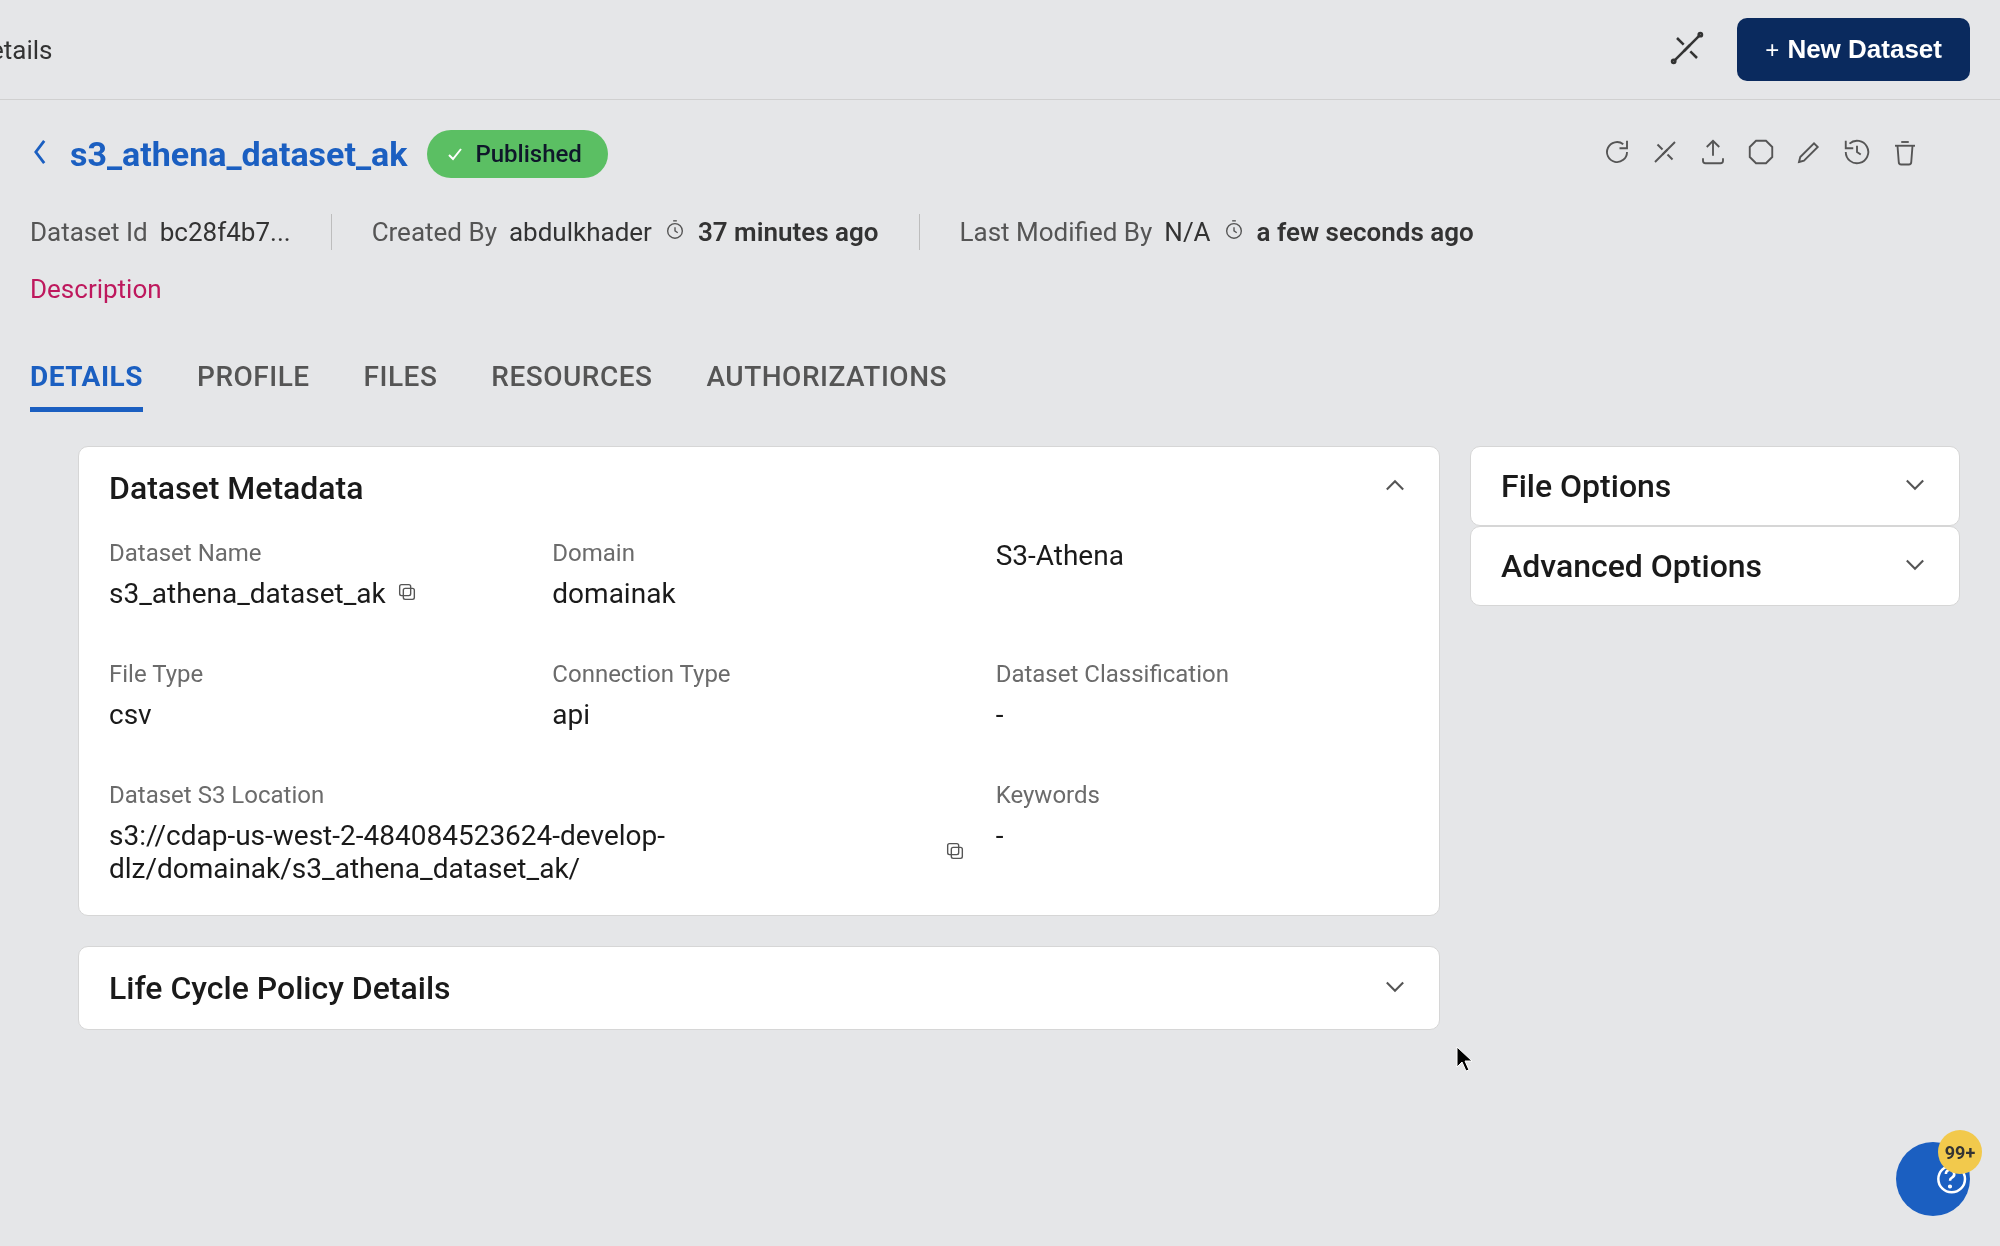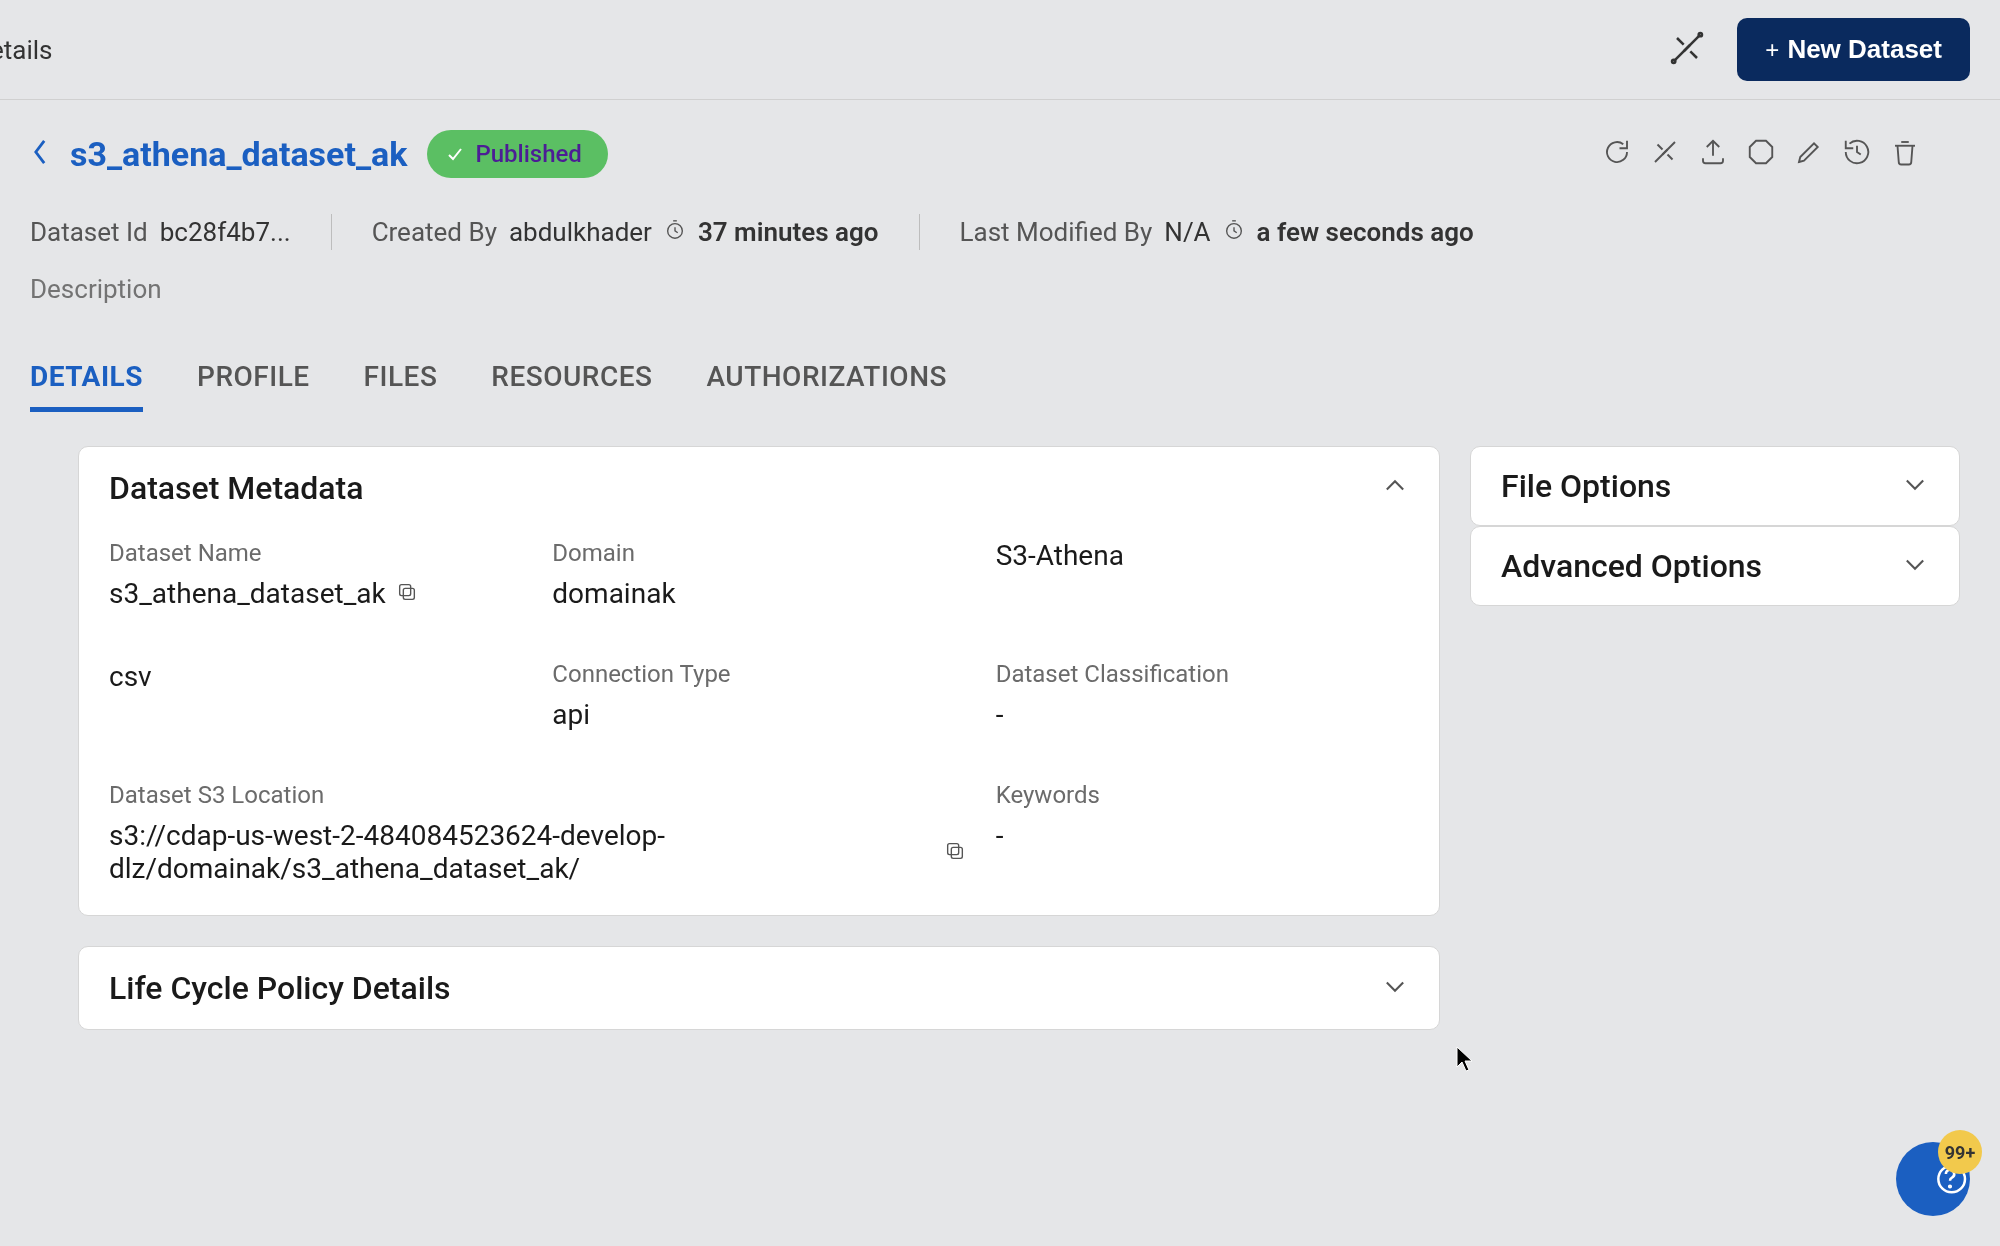--- a/index.html
+++ b/index.html
@@ -61,21 +61,21 @@
     gap: 20px;
   }
   .back-chevron svg { width: 20px; height: 28px; stroke: #1b5fc1; stroke-width: 2; fill: none; }
   .dataset-title {
     color: #1b5fc1;
     font-size: 34px;
     font-weight: 700;
   }
   .status-pill {
     background: #5bbf63;
-    color: #4c1d95;
+    color: #0f172a;
     border-radius: 999px;
     padding: 10px 26px 10px 18px;
     font-size: 24px;
     font-weight: 500;
     display: flex;
     align-items: center;
     gap: 10px;
   }
   .status-pill svg { width: 20px; height: 20px; stroke: #fff; stroke-width: 2; fill: none; }
 
@@ -108,21 +108,21 @@
     width: 1px;
     height: 36px;
     background: #bdbdbd;
   }
   .clock-icon svg { width: 22px; height: 22px; stroke: #555; stroke-width: 1.5; fill: none; }
   .meta-time { font-weight: 600; }
 
   .description-row {
     margin-top: 24px;
     font-size: 26px;
-    color: #737373;
+    color: #be185d;
   }
 
   
   .tabs {
     display: flex;
     gap: 54px;
     margin-top: 56px;
     font-size: 28px;
     color: #555;
     font-weight: 500;
@@ -394,20 +394,21 @@
                 </div>
             </div>
 
             <div class="field">
               <div class="field-value">
                   <span>S3-Athena</span>
                 </div>
             </div>
 
             <div class="field">
+              <div class="field-label">File Type</div>
               <div class="field-value">
                   <span>csv</span>
                 </div>
             </div>
 
             <div class="field">
               <div class="field-label">Connection Type</div>
               <div class="field-value">
                   <span>api</span>
                 </div>

